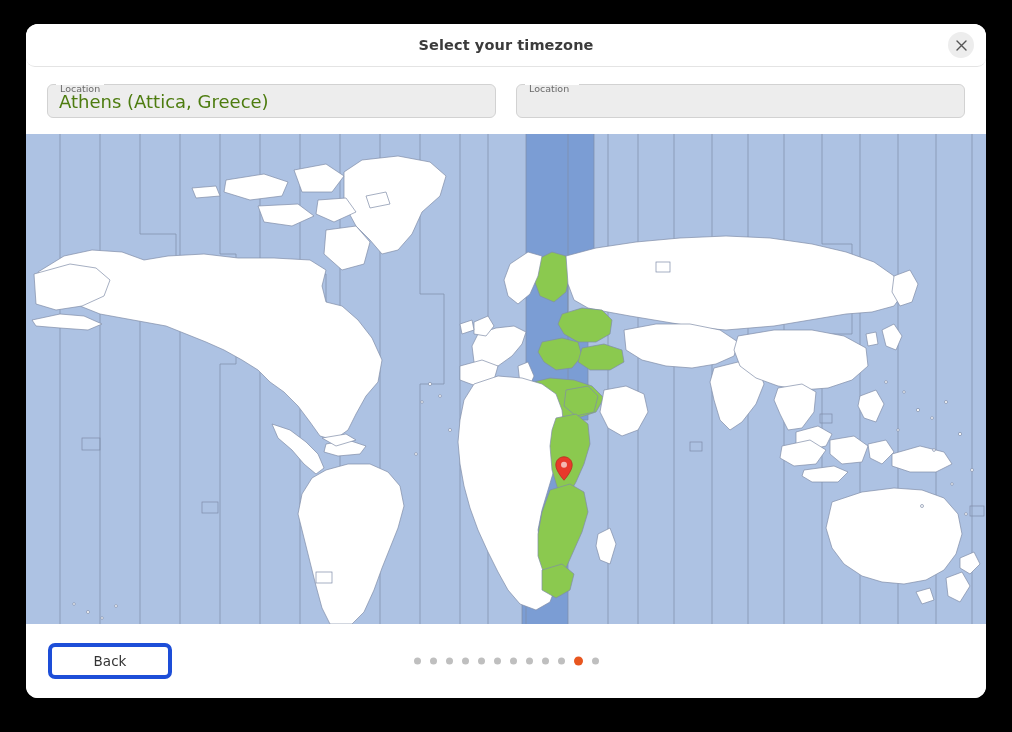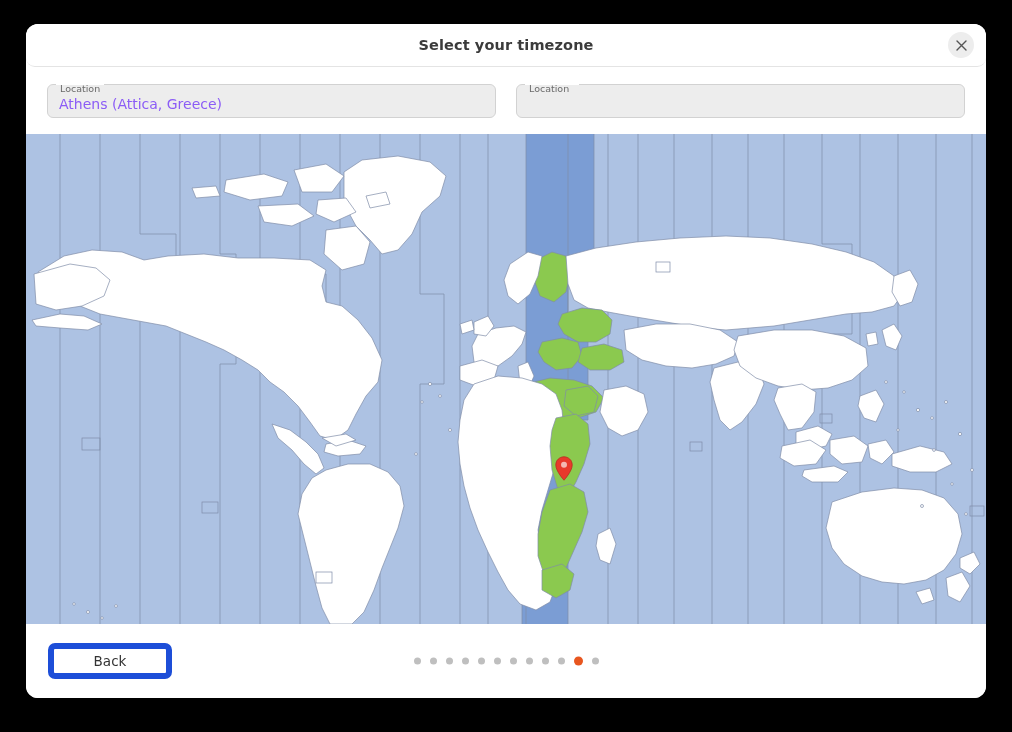--- a/index.html
+++ b/index.html
@@ -92,22 +92,22 @@
     white-space: nowrap;
   }
   .field-notch {
     position: absolute;
     left: 8px;
     top: -1px;
     height: 1px;
     background: #ffffff;
   }
   .field-value {
-    font-size: 14px;
-    color: #8b5cf6;
+    font-size: 18px;
+    color: #4d7c0f;
     padding: 0 7px 5px 11px;
     width: 100%;
     background: transparent;
     border: none;
     outline: none;
     font-family: inherit;
   }
 
   
   #map-area {
@@ -143,21 +143,21 @@
     font-size: 13.5px;
     font-family: inherit;
     color: #333333;
     cursor: pointer;
     display: flex;
     align-items: center;
     justify-content: center;
   }
   #back-button {
     background: #ffffff;
-    border: 6px solid #1d4ed8;
+    border: 4px solid #1d4ed8;
   }
   #next-button {
     background: #e8e8e8;
     border: 1px solid #e8e8e8;
     margin-left: auto;
   }
 
   #step-dots {
     position: absolute;
     left: 0;

